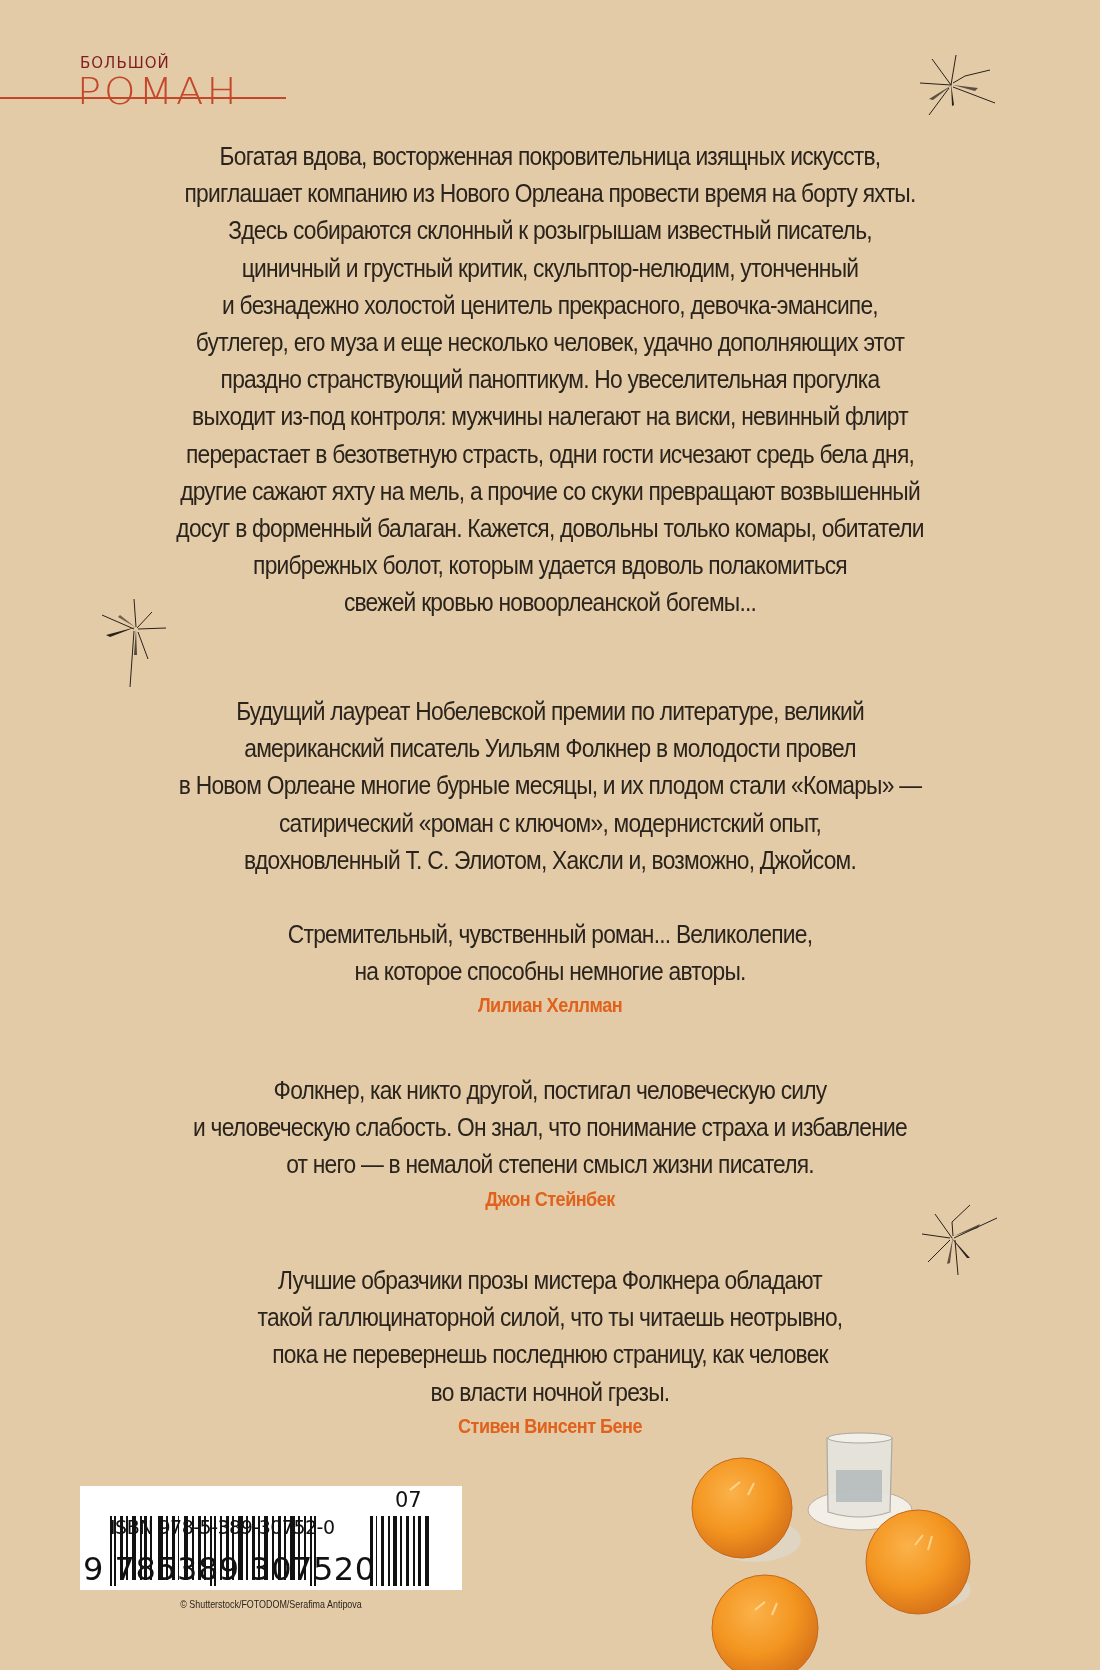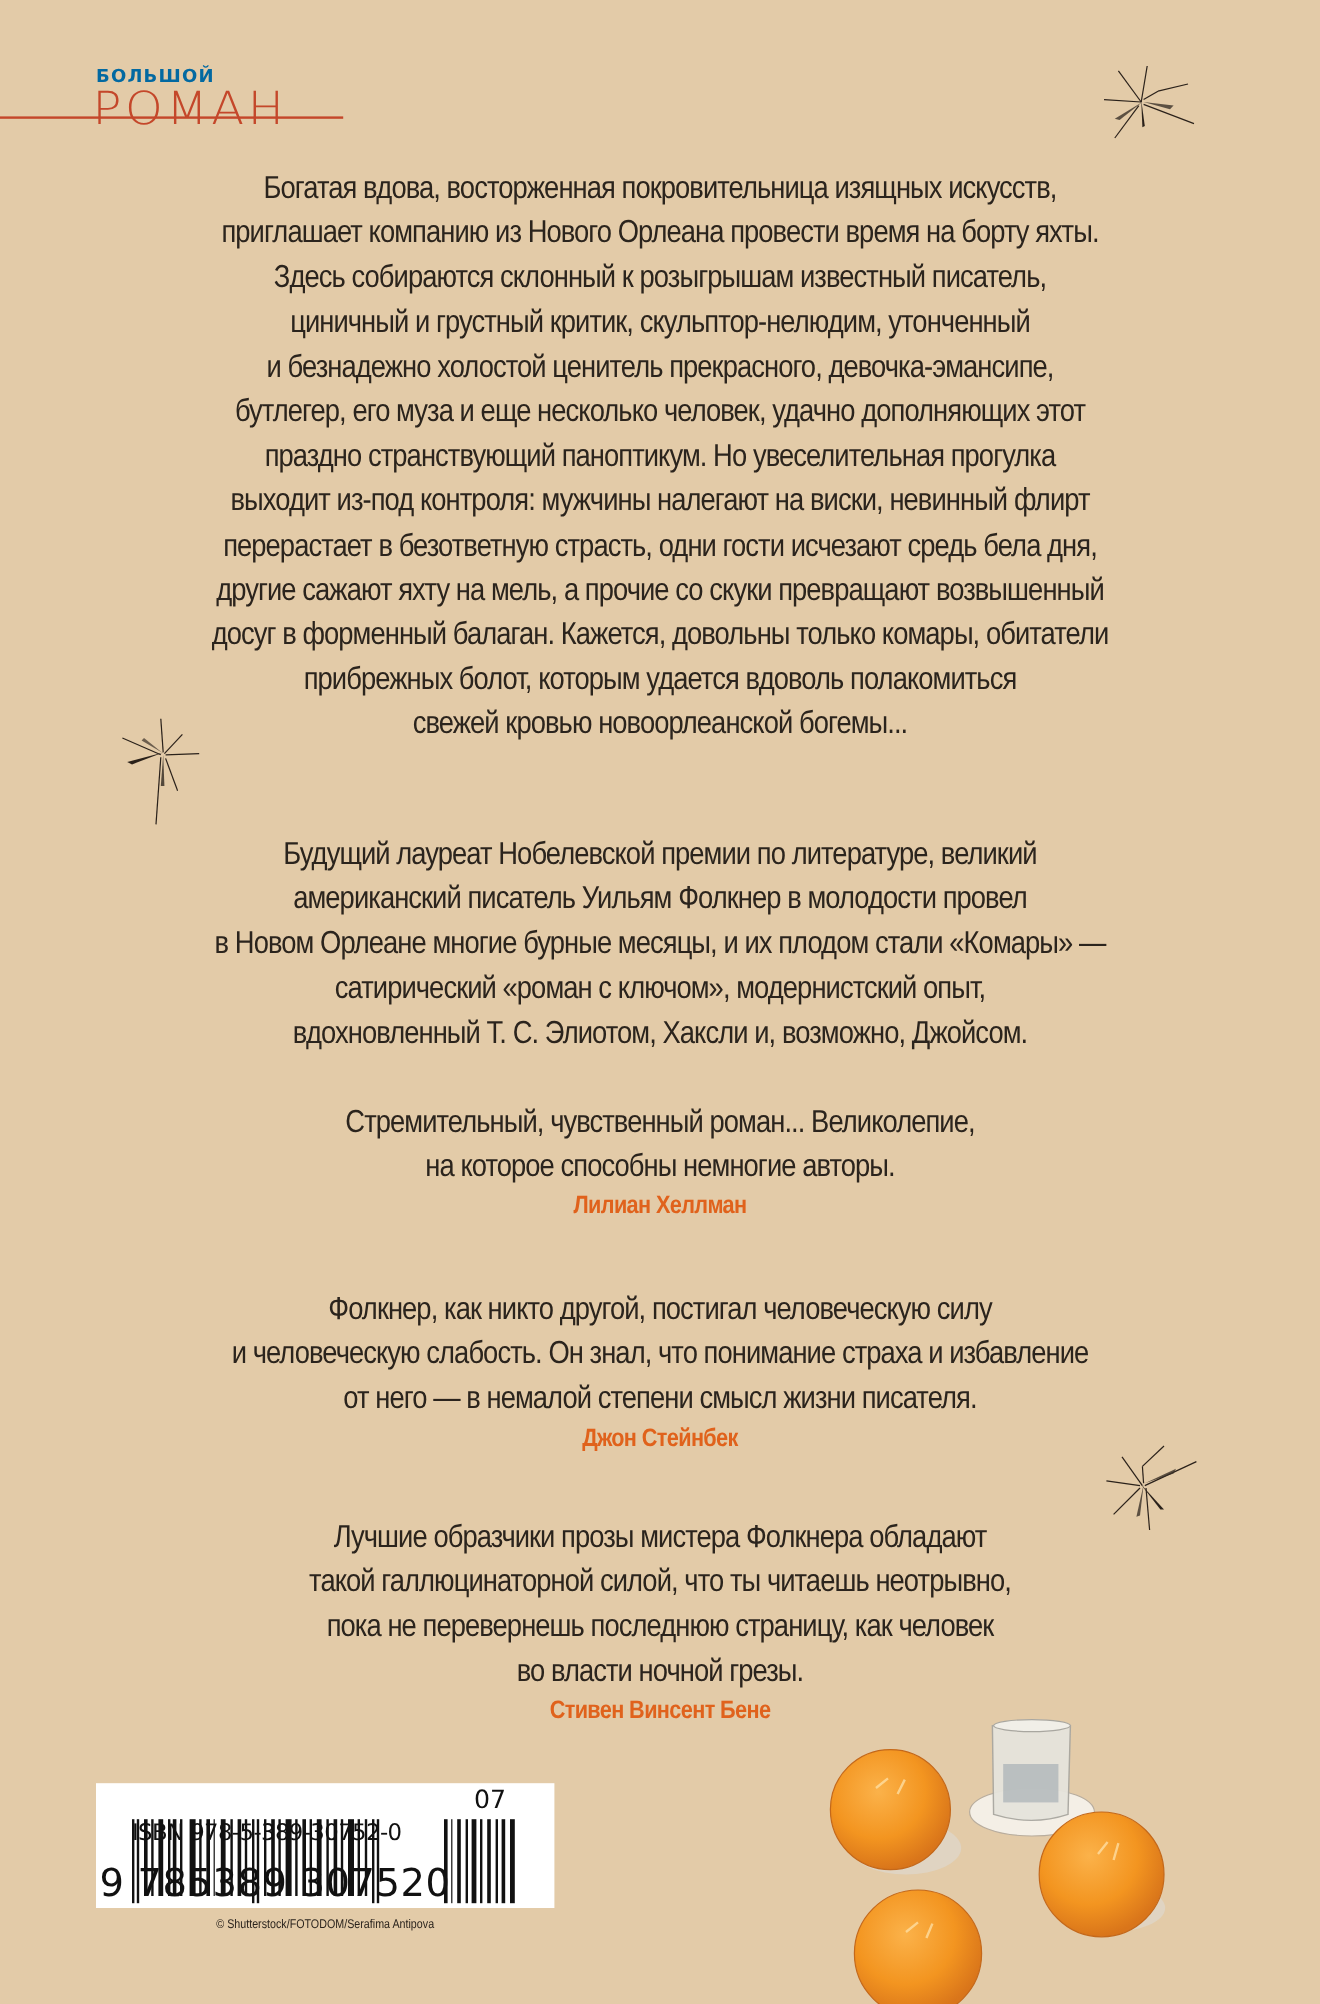--- a/index.html
+++ b/index.html
@@ -6,21 +6,21 @@
   body {
     width: 1100px; height: 1670px; overflow: hidden;
     background: #e3cba8; position: relative;
     font-family: "Liberation Sans Narrow", "Liberation Sans", sans-serif;
     color: #2b241d;
   }
   .logo { position: absolute; left: 0; top: 48px; width: 300px; height: 70px; }
   .logo-small {
     position: absolute; left: 80px; top: 6px;
     font-family: "DejaVu Sans", sans-serif; font-size: 15px; letter-spacing: 1px;
-    color: #0369a1; font-weight: bold;
+    color: #7f1d1d; font-weight: normal;
   }
   .logo-big {
     position: absolute; left: 77px; top: 20px;
     font-family: "DejaVu Sans", sans-serif; font-weight: 200;
     font-size: 40px; letter-spacing: 3px; color: #c4472a;
     transform: scaleY(0.95);
     -webkit-text-stroke: 0px;
   }
   .logo-line {
     position: absolute; left: 0; top: 49px; width: 286px; height: 2px; background: #c4472a;

